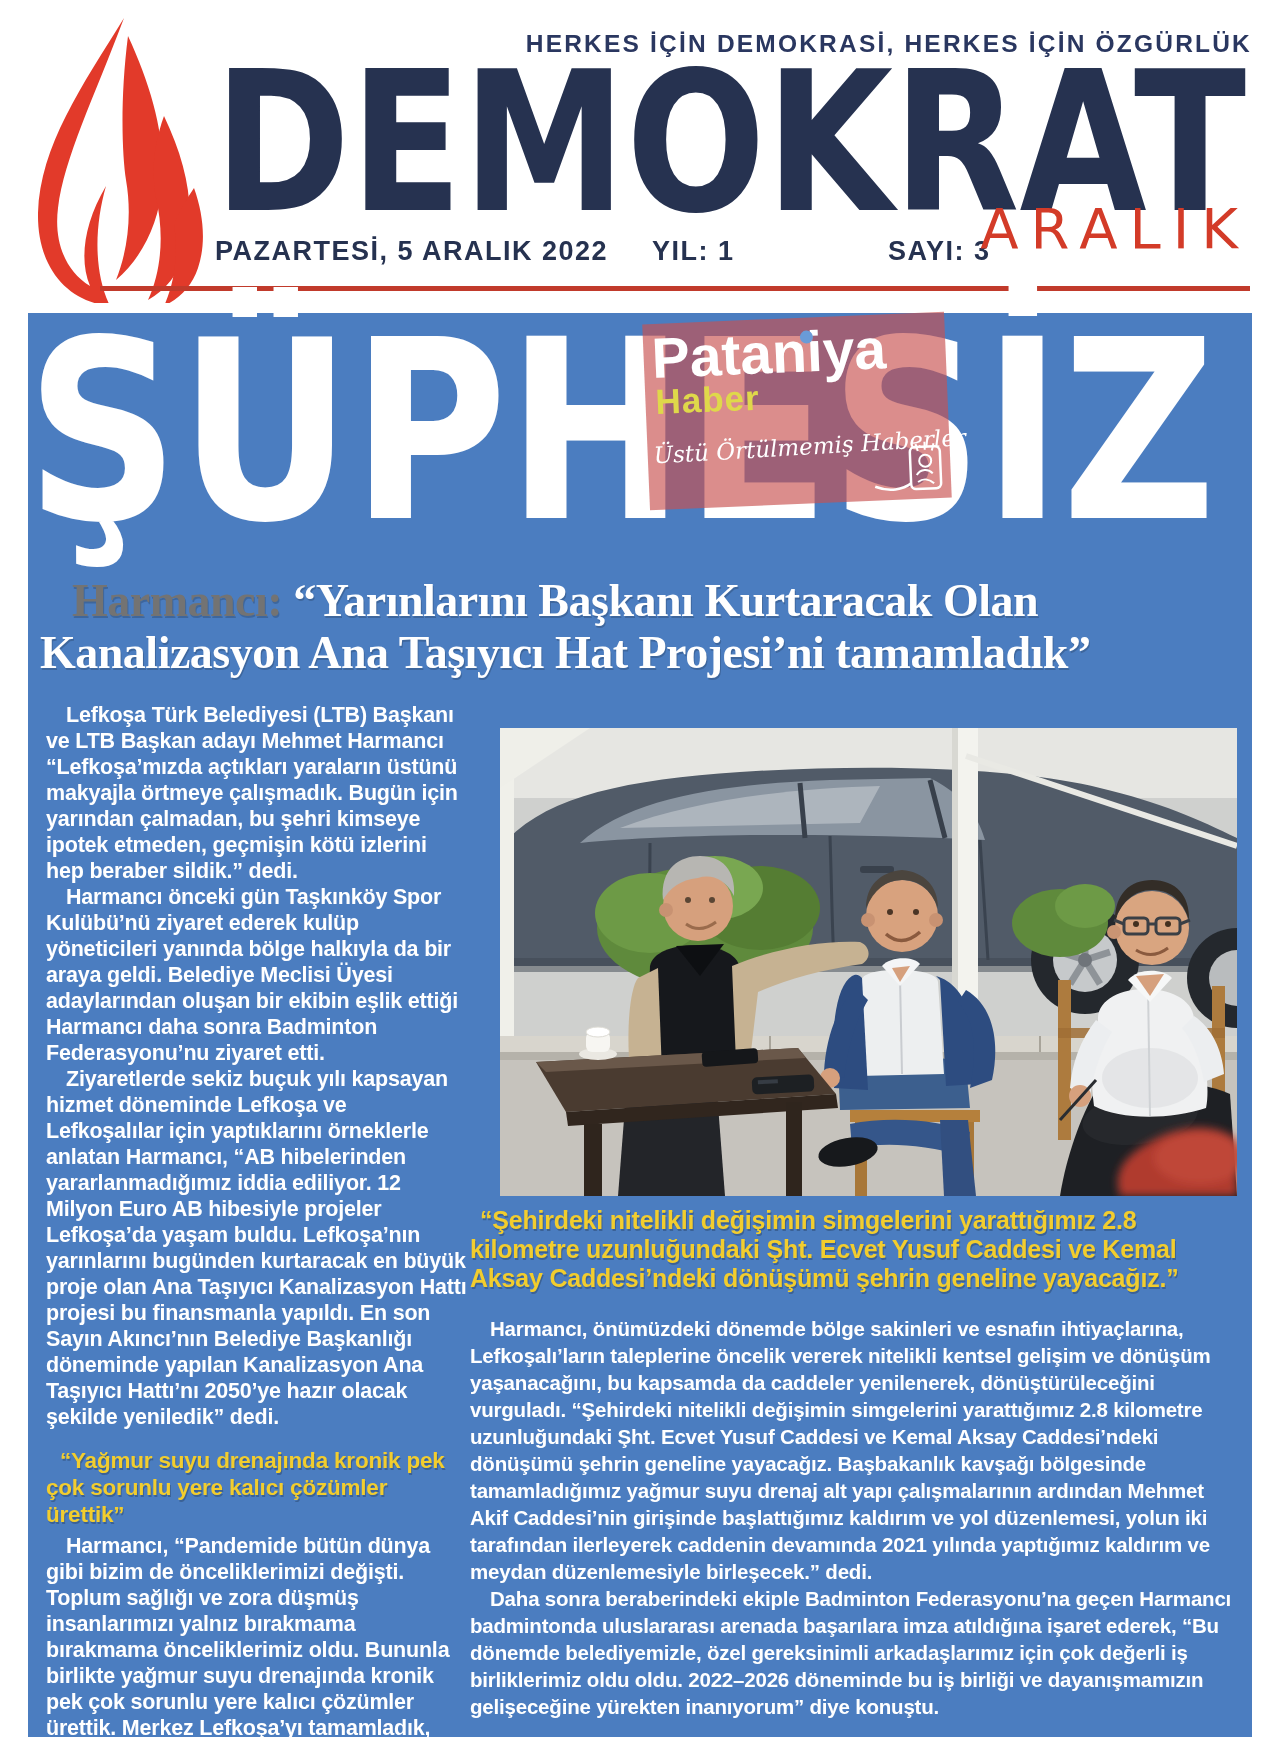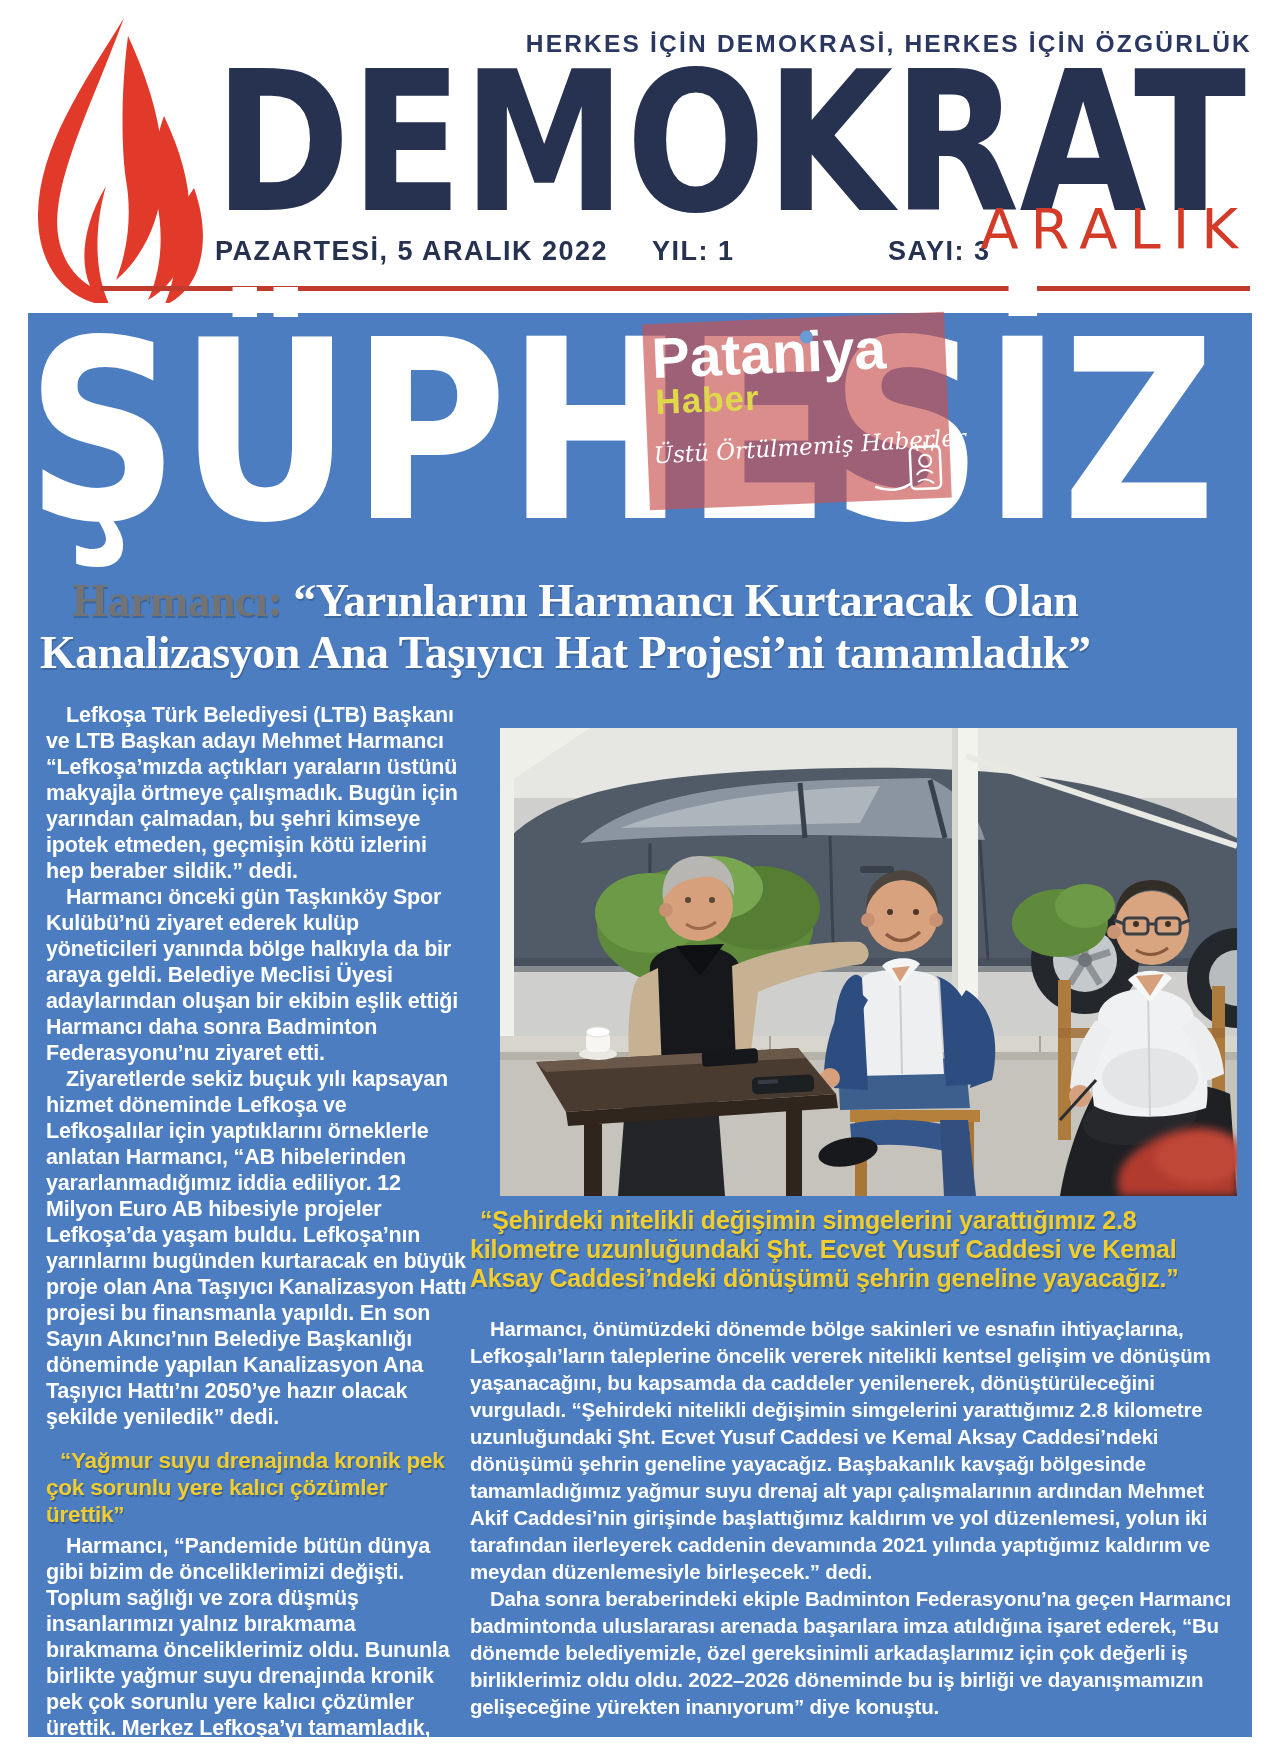--- a/index.html
+++ b/index.html
@@ -91,21 +91,21 @@
     <svg class="emblem" width="74" height="56" viewBox="0 0 74 56">
       <path d="M2,44 C16,50 30,48 38,42" stroke="#ffffff" stroke-width="2.5" fill="none"></path>
       <rect x="38" y="6" width="30" height="42" rx="5" stroke="#ffffff" stroke-width="2.5" fill="none"></rect>
       <circle cx="53" cy="20" r="6" stroke="#ffffff" stroke-width="2" fill="none"></circle>
       <path d="M44,34 C48,28 56,28 60,33 M45,41 C51,37 57,39 61,43" stroke="#ffffff" stroke-width="2" fill="none"></path>
       <path d="M46,10 L44,3 M53,9 L53,1 M60,10 L62,3" stroke="#ffffff" stroke-width="2" fill="none"></path>
     </svg>
   </div>
 
   <div class="headline">
-    <div><span class="kicker">Harmancı:</span><span> “Yarınlarını Harmancı Kurtaracak Olan</span></div>
+    <div><span class="kicker">Harmancı:</span><span> “Yarınlarını Başkanı Kurtaracak Olan</span></div>
     <div>Kanalizasyon Ana Taşıyıcı Hat Projesi’ni tamamladık”</div>
   </div>
 
   <div class="col left-col">
     <p>Lefkoşa Türk Belediyesi (LTB) Başkanı ve LTB Başkan adayı Mehmet Harmancı “Lefkoşa’mızda açtıkları yaraların üstünü makyajla örtmeye çalışmadık. Bugün için yarından çalmadan, bu şehri kimseye ipotek etmeden, geçmişin kötü izlerini hep beraber sildik.” dedi.</p>
     <p>Harmancı önceki gün Taşkınköy Spor Kulübü’nü ziyaret ederek kulüp yöneticileri yanında bölge halkıyla da bir araya geldi. Belediye Meclisi Üyesi adaylarından oluşan bir ekibin eşlik ettiği Harmancı daha sonra Badminton Federasyonu’nu ziyaret etti.</p>
     <p>Ziyaretlerde sekiz buçuk yılı kapsayan hizmet döneminde Lefkoşa ve Lefkoşalılar için yaptıklarını örneklerle anlatan Harmancı, “AB hibelerinden yararlanmadığımız iddia ediliyor. 12 Milyon Euro AB hibesiyle projeler Lefkoşa’da yaşam buldu. Lefkoşa’nın yarınlarını bugünden kurtaracak en büyük proje olan Ana Taşıyıcı Kanalizasyon Hattı projesi bu finansmanla yapıldı. En son Sayın Akıncı’nın Belediye Başkanlığı döneminde yapılan Kanalizasyon Ana Taşıyıcı Hattı’nı 2050’ye hazır olacak şekilde yeniledik” dedi.</p>
     <p class="sub">“Yağmur suyu drenajında kronik pek çok sorunlu yere kalıcı çözümler ürettik”</p>
     <p>Harmancı, “Pandemide bütün dünya gibi bizim de önceliklerimizi değişti. Toplum sağlığı ve zora düşmüş insanlarımızı yalnız bırakmama bırakmama önceliklerimiz oldu. Bununla birlikte yağmur suyu drenajında kronik pek çok sorunlu yere kalıcı çözümler ürettik. Merkez Lefkoşa’yı tamamladık, Kızılbaş Parkı’nı açtık, kreşimiz ve çocuk merkezimiz hizmet vermeye başladı.” diye konuştu.</p>
   </div>

